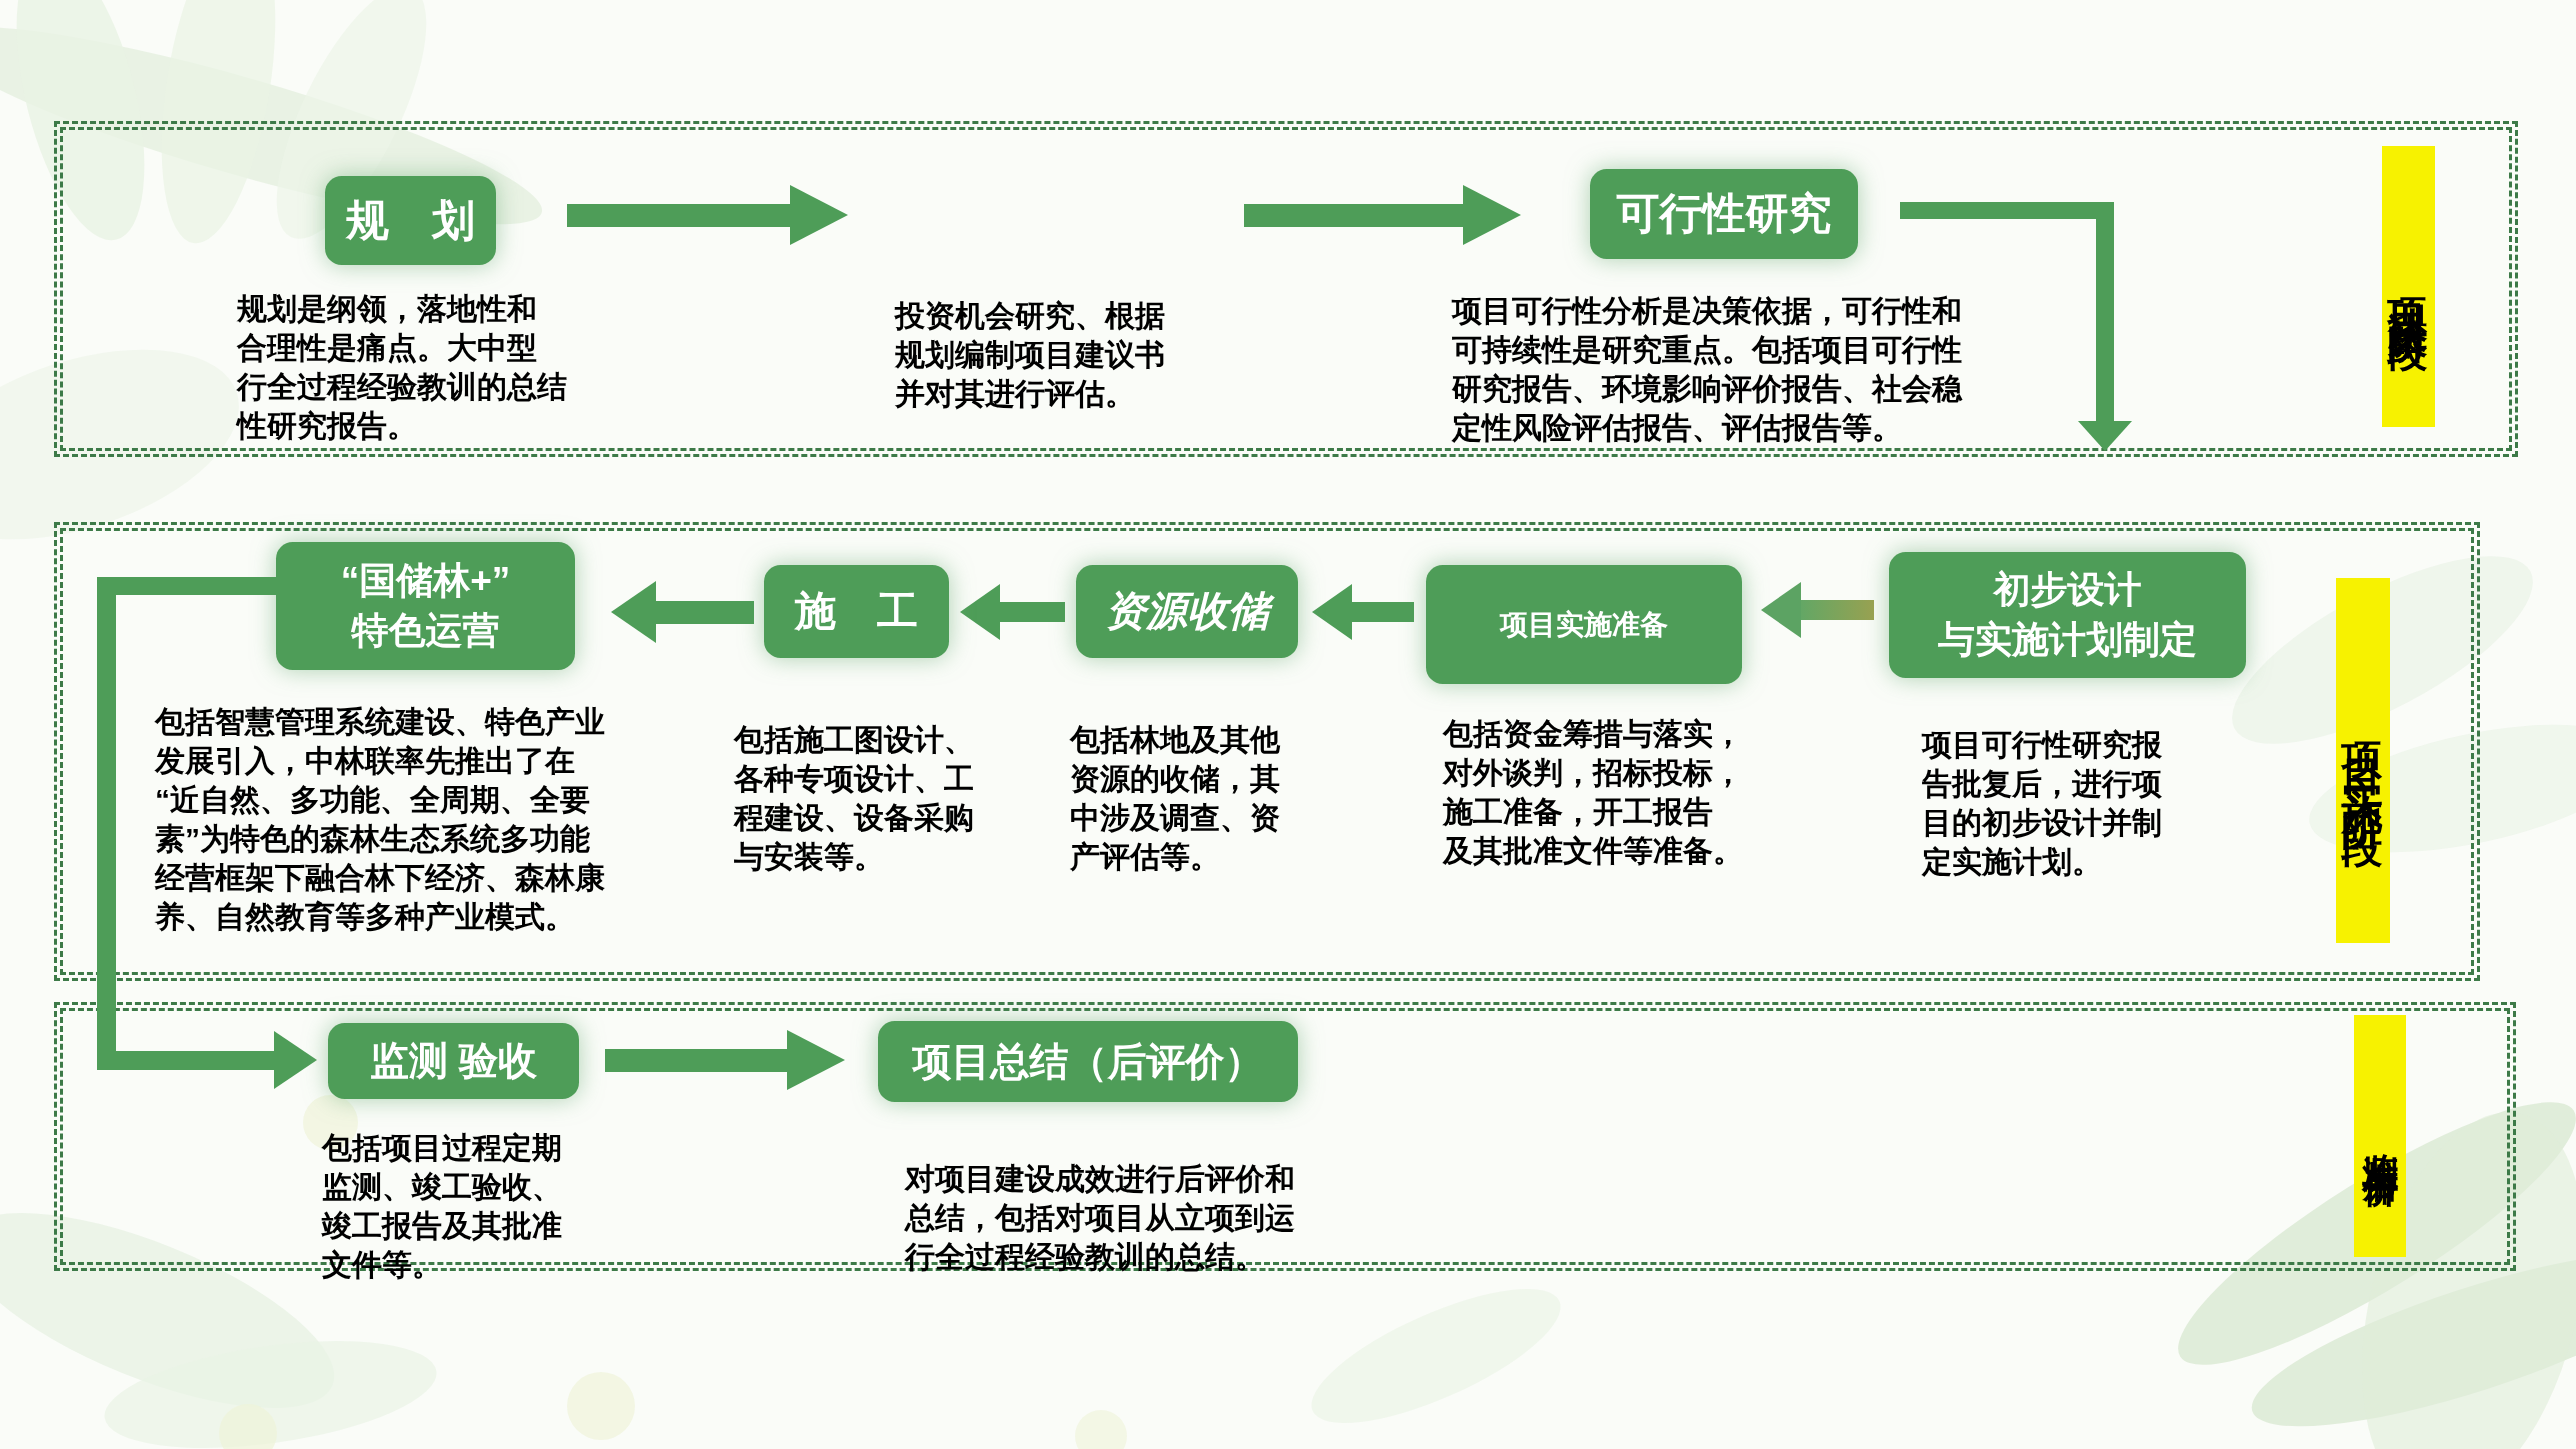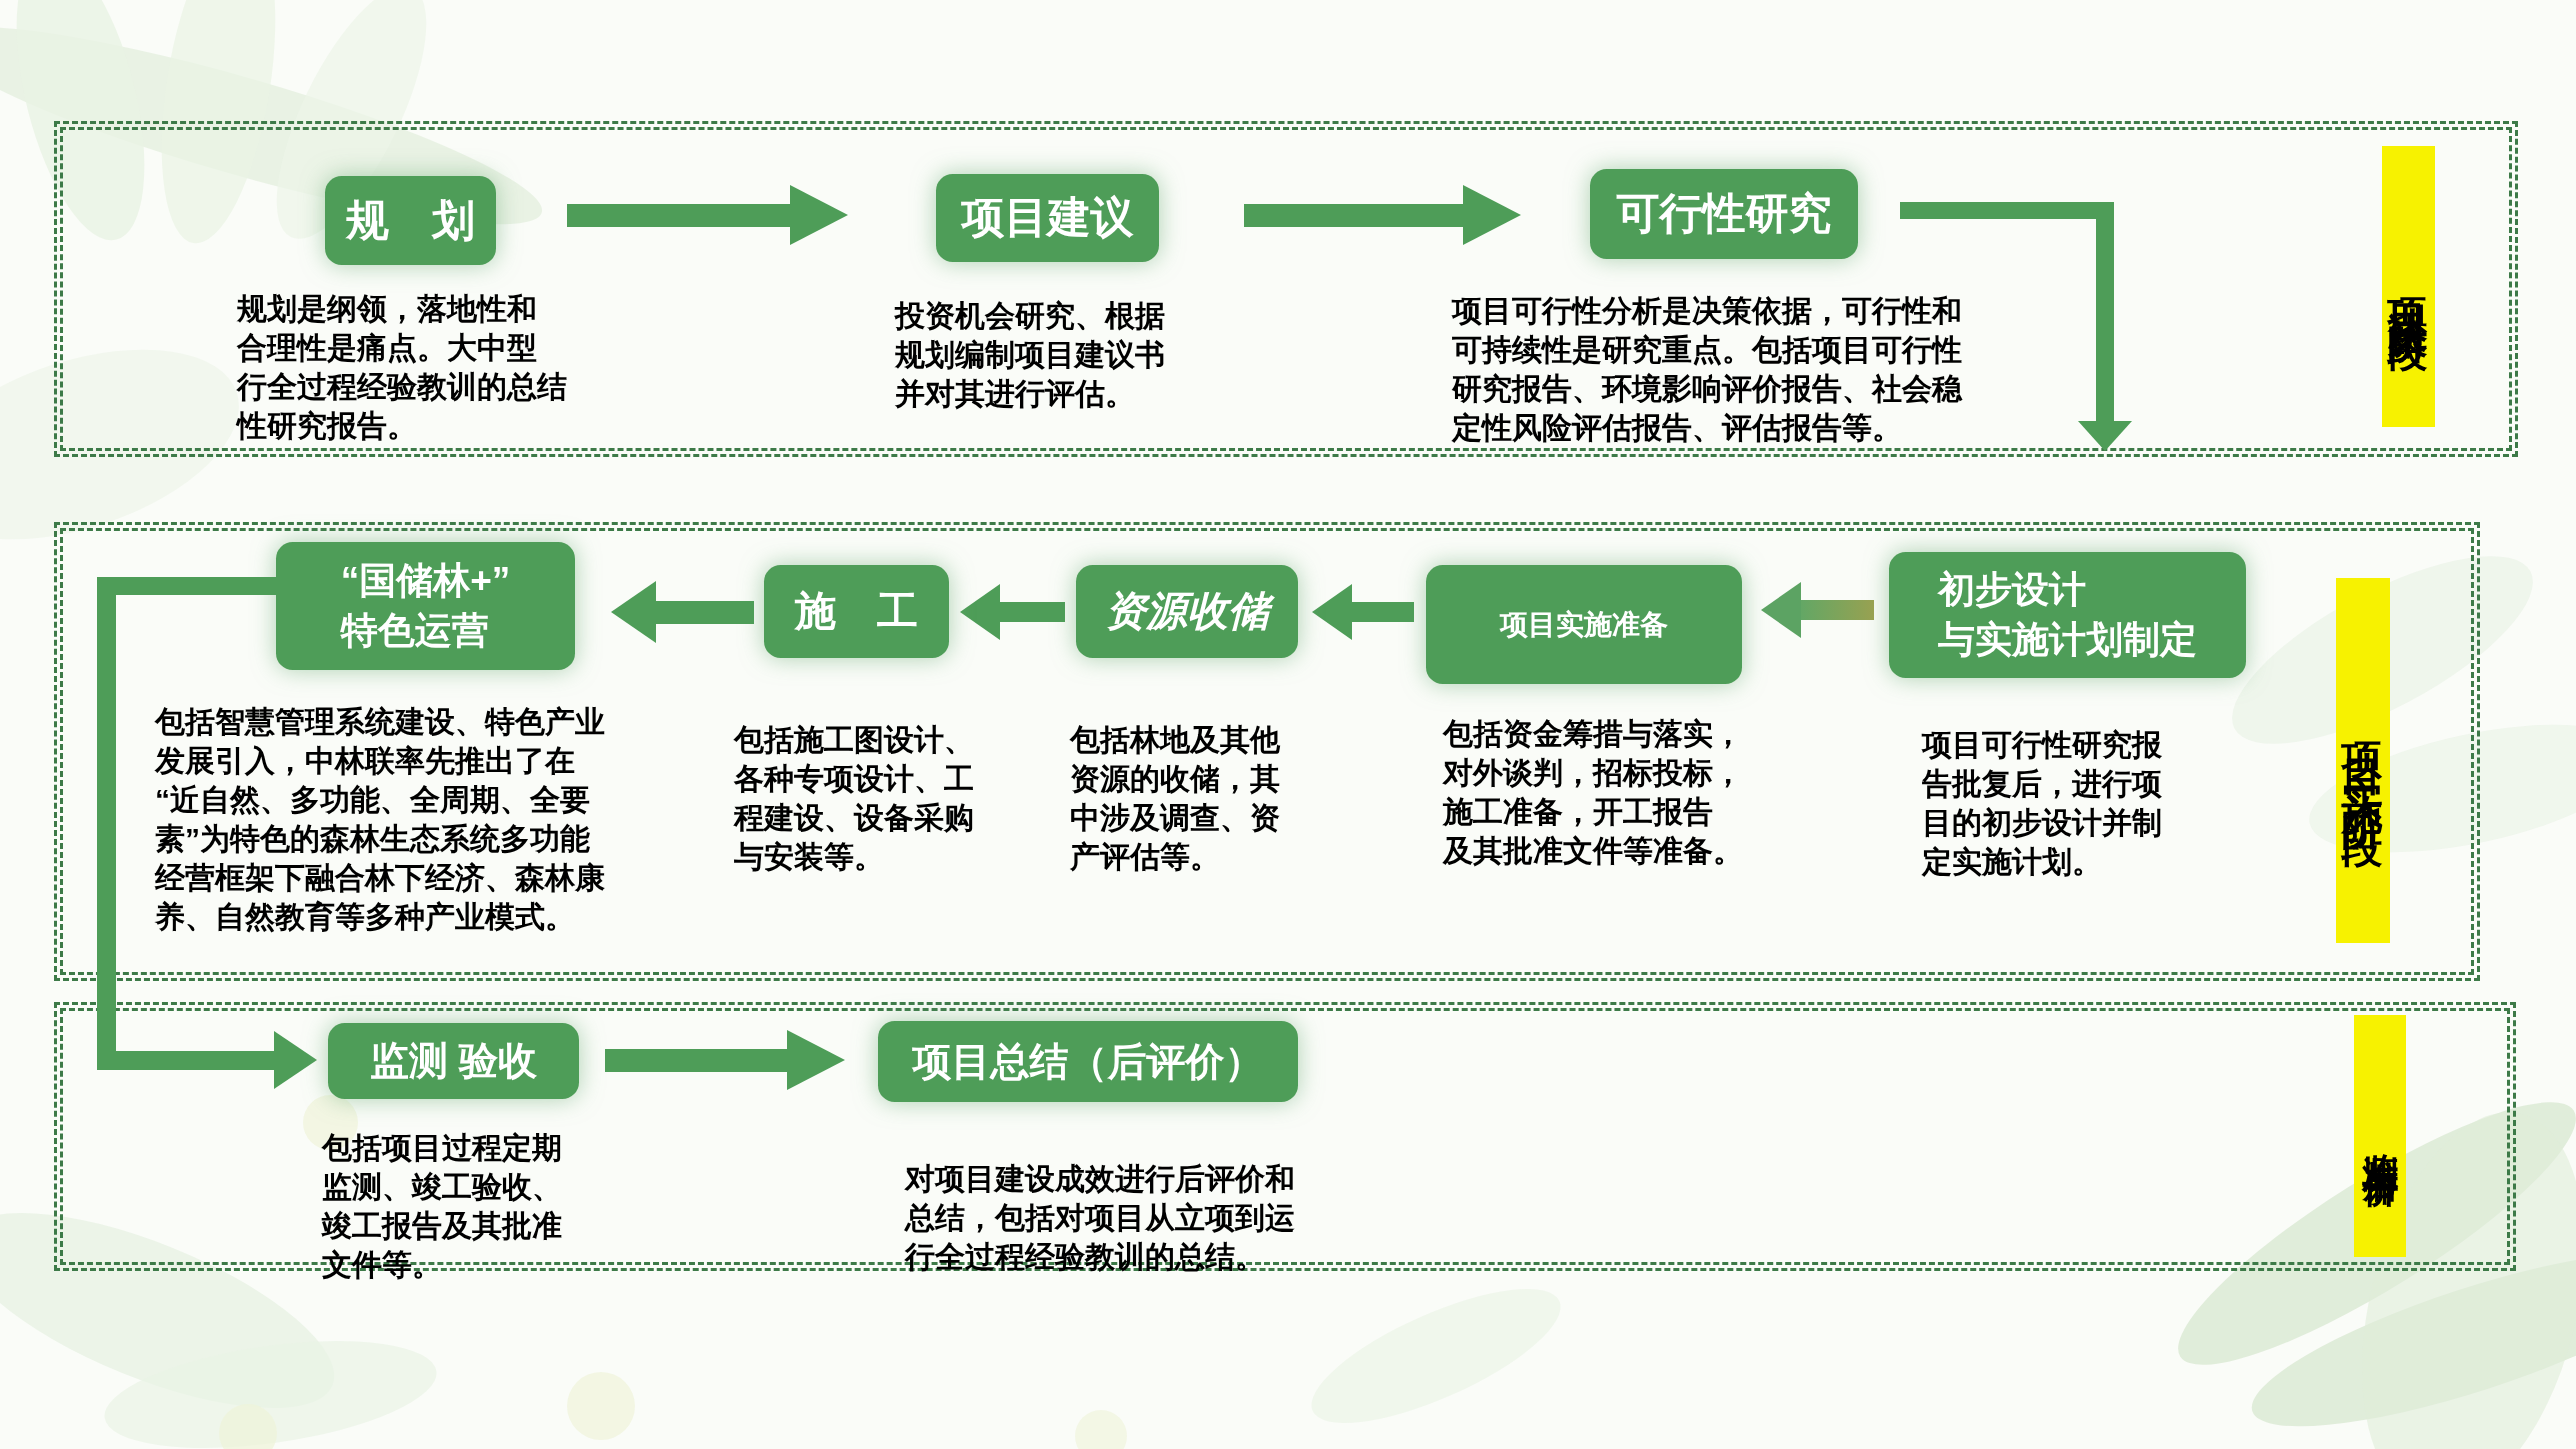--- a/index.html
+++ b/index.html
@@ -10,21 +10,21 @@
   .leaf{position:absolute;border-radius:50%;pointer-events:none;}
 
   
   .sec{position:absolute;border:3.2px dashed #3d7a48;outline:3.2px dashed #3d7a48;outline-offset:-9.7px;}
   .s1{left:54px;top:121px;width:2458px;height:330px;}
   .s2{left:54px;top:522px;width:2420px;height:453px;}
   .s3{left:54px;top:1002px;width:2456px;height:263px;}
 
   
   .box{position:absolute;background:#4e9d58;color:#ffffff;font-weight:900;border-radius:16.7px;
-       display:flex;align-items:center;justify-content:center;text-align:left;
+       display:flex;align-items:center;justify-content:center;text-align:center;
        white-space:pre-line;box-shadow:0 0 23px rgba(120,180,130,.6);}
   .b-plan  {left:325px; top:176px; width:171px;height:89px;font-size:43px;}
   .b-prop  {left:936px;top:174px; width:223px;height:88px;font-size:43px;}
   .b-feas  {left:1590px;top:169px; width:268px;height:90px;font-size:43px;}
   .b-design{left:1889px;top:552px; width:357px;height:126px;font-size:37px;line-height:1.35;}
   .b-prep  {left:1426px;top:565px; width:316px;height:119px;font-size:28px;}
   .b-res   {left:1076px;top:565px; width:222px;height:93px;font-size:41px;font-style:italic;}
   .b-con   {left:764px;top:565px; width:185px;height:93px;font-size:41px;}
   .b-oper  {left:276px; top:542px; width:299px;height:128px;font-size:37px;line-height:1.35;}
   .b-mon   {left:328px; top:1023px;width:251px;height:76px;font-size:39px;}
@@ -99,21 +99,20 @@
 
   <div class="sec s1"></div>
   <div class="sec s2"></div>
   <div class="sec s3"></div>
 
   <div class="box b-plan">规　划</div>
   <div class="arrow a1">
     <div class="shaft"></div>
     <div class="head-r"></div>
   </div>
-  <div class="box b-prop">项目建议</div>
   <div class="arrow a2">
     <div class="shaft"></div>
     <div class="head-r"></div>
   </div>
   <div class="box b-feas">可行性研究</div>
 
   <div class="seg e1h"></div>
   <div class="seg e1v"></div>
   <div class="tri e1head"></div>
 

